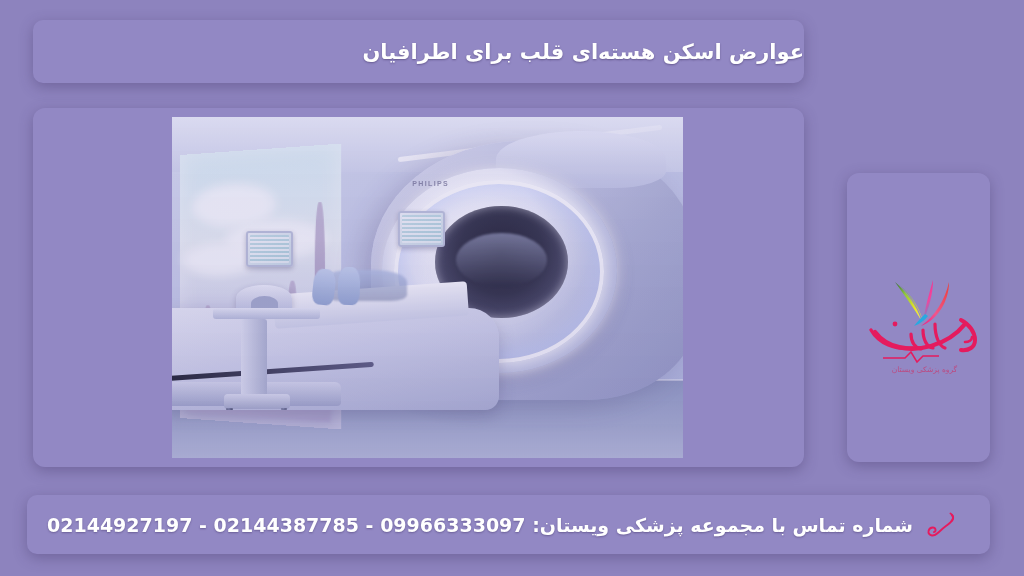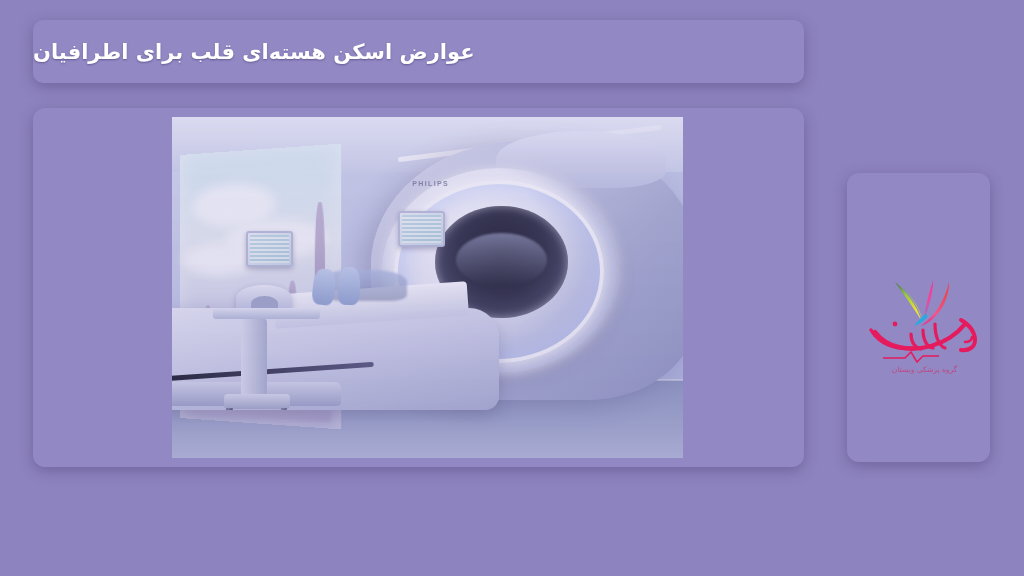--- a/index.html
+++ b/index.html
@@ -22,21 +22,21 @@
     background:#9288c4;
     border-radius:12px;
     box-shadow:0 4px 14px rgba(60,45,95,.35);
   }
 
   
   #title-bar {
     left:33px; top:20px;
     width:771px; height:63px;
     border-radius:10px;
-    display:flex; align-items:center; justify-content:flex-end;
+    display:flex; align-items:center; justify-content:flex-start;
   }
   #title-text {
     color:#ffffff;
     font-size:21px;
     font-weight:bold;
     letter-spacing:.3px;
     text-shadow:0 1px 2px rgba(50,35,85,.45);
     direction:rtl;
     white-space:nowrap;
   }
@@ -443,14 +443,26 @@
           <path d="M96 62 C104 66 110 74 110 82 C110 89 104 93 96 92" stroke-width="4"></path>
           <path d="M100 84 C104 84 107 82 107 79" stroke-width="2.6"></path>
         </g>
         <circle cx="30" cy="66" r="2.4" fill="#e51b5e"></circle>
         <path d="M18 100 L40 100 L46 94 L52 104 L58 98 L74 98" fill="none" stroke="#e51b5e" stroke-width="1.5"></path>
       </svg>
       <div id="logo-sub">گروه پزشکی ویستان</div>
     </div>
   </div>
 
+  <div class="card" id="contact-bar">
+    <span id="phone-icon">
+      <svg width="34" height="34" viewBox="0 0 34 34">
+        <path d="M25.5 5.5c2.6 1.3 3.4 4.2 2 6.6-1.1 1.9-3.2 3.4-5.6 5.2
+                 -2.8 2.1-5.5 4.4-8.2 6.9-2.2 2-4.5 3.6-6.8 3.3
+                 -2.4-.3-3.9-2.4-3.3-4.7.5-1.9 2.2-3.3 4.1-3.3
+                 1.5 0 2.6.9 2.8 2.2.2 1.2-.5 2.2-1.6 2.4" fill="none" stroke="#e51b5e" stroke-width="1.9" stroke-linecap="round"></path>
+        <path d="M26.8 7c1.6 1.6 1.6 4-.2 5.8" fill="none" stroke="#e51b5e" stroke-width="1.9" stroke-linecap="round"></path>
+      </svg>
+    </span>
+    <span id="contact-text">شماره تماس با مجموعه پزشکی ویستان: 09966333097 - 02144387785 - 02144927197</span>
+  </div>
 
 </div>
 
 </body></html>

